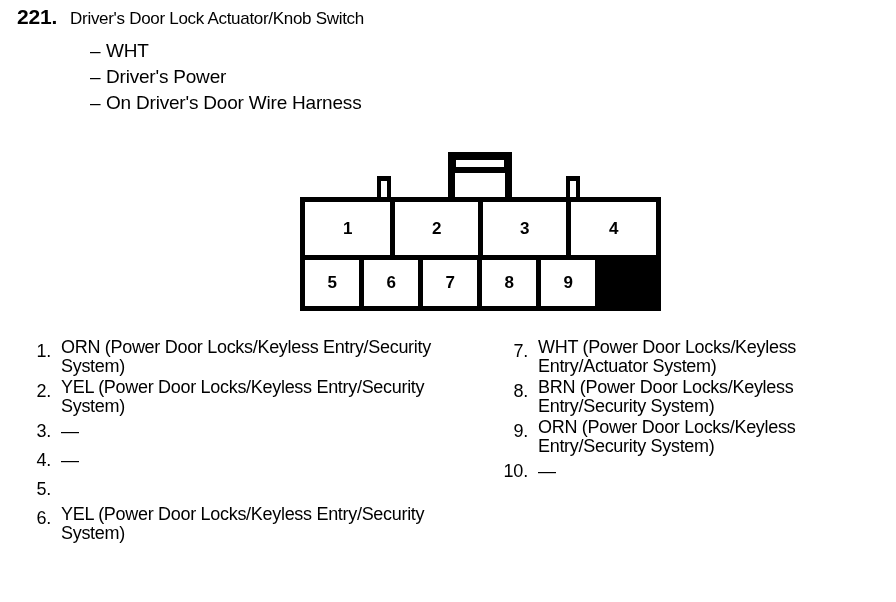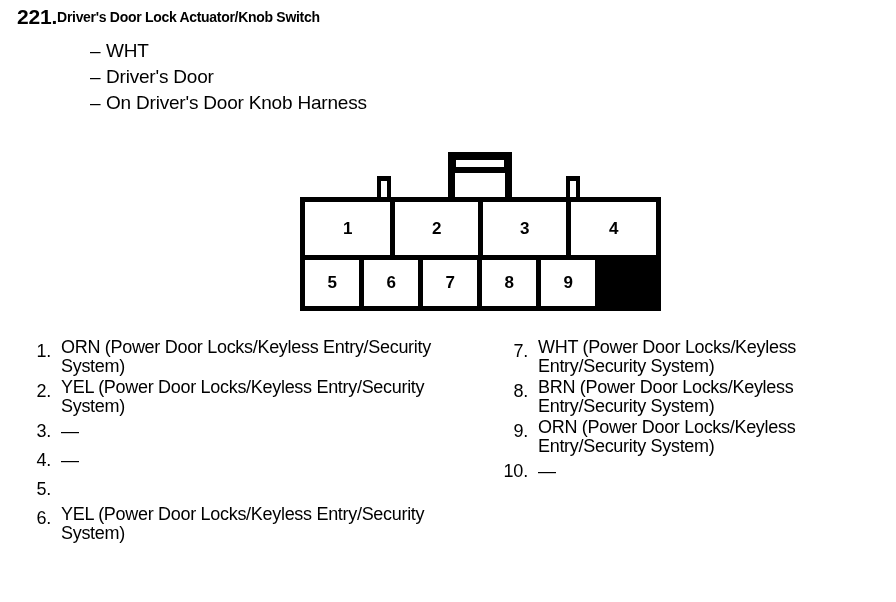--- a/index.html
+++ b/index.html
@@ -22,31 +22,32 @@
     position: absolute;
     left: 0;
     top: 0;
     width: 896px;
   }
   #title-row {
     position: absolute;
     left: 17px;
     top: 5px;
     display: flex;
-    align-items: center;
+    align-items: flex-end;
     white-space: nowrap;
   }
   #title-number {
     font-size: 21px;
     font-weight: bold;
     letter-spacing: -0.2px;
   }
   #title-text {
-    font-size: 14px;
-    font-weight: bold;
+    font-size: 17px;
+    font-weight: normal;
+    margin-left: 13px;
     letter-spacing: -0.3px;
   }
 
   #subtitle-list {
     position: absolute;
     left: 90px;
     top: 38px;
   }
   .subtitle-line {
     font-size: 19px;
@@ -214,25 +215,25 @@
     <span id="title-number">221.</span>
     <span id="title-text">Driver's Door Lock Actuator/Knob Switch</span>
   </div>
   <div id="subtitle-list">
     <div class="subtitle-line">
       <span class="subtitle-dash">–</span>
       <span>WHT</span>
     </div>
     <div class="subtitle-line">
       <span class="subtitle-dash">–</span>
-      <span>Driver's Door</span>
+      <span>Driver's Power</span>
     </div>
     <div class="subtitle-line">
       <span class="subtitle-dash">–</span>
-      <span>On Driver's Door Knob Harness</span>
+      <span>On Driver's Door Wire Harness</span>
     </div>
   </div>
 </div>
 
 <div id="connector-figure">
 
   <div id="side-tab-left" class="side-tab">
     <div class="side-tab-window"></div>
   </div>
 
@@ -286,21 +287,21 @@
     </div>
     <div class="legend-item">
       <span class="legend-num">6.</span>
       <span class="legend-text">YEL (Power Door Locks/Keyless Entry/Security System)</span>
     </div>
   </div>
 
   <div id="legend-column-right" class="legend-column">
     <div class="legend-item">
       <span class="legend-num">7.</span>
-      <span class="legend-text">WHT (Power Door Locks/Keyless Entry/Security System)</span>
+      <span class="legend-text">WHT (Power Door Locks/Keyless Entry/Actuator System)</span>
     </div>
     <div class="legend-item">
       <span class="legend-num">8.</span>
       <span class="legend-text">BRN (Power Door Locks/Keyless Entry/Security System)</span>
     </div>
     <div class="legend-item">
       <span class="legend-num">9.</span>
       <span class="legend-text">ORN (Power Door Locks/Keyless Entry/Security System)</span>
     </div>
     <div class="legend-item">

